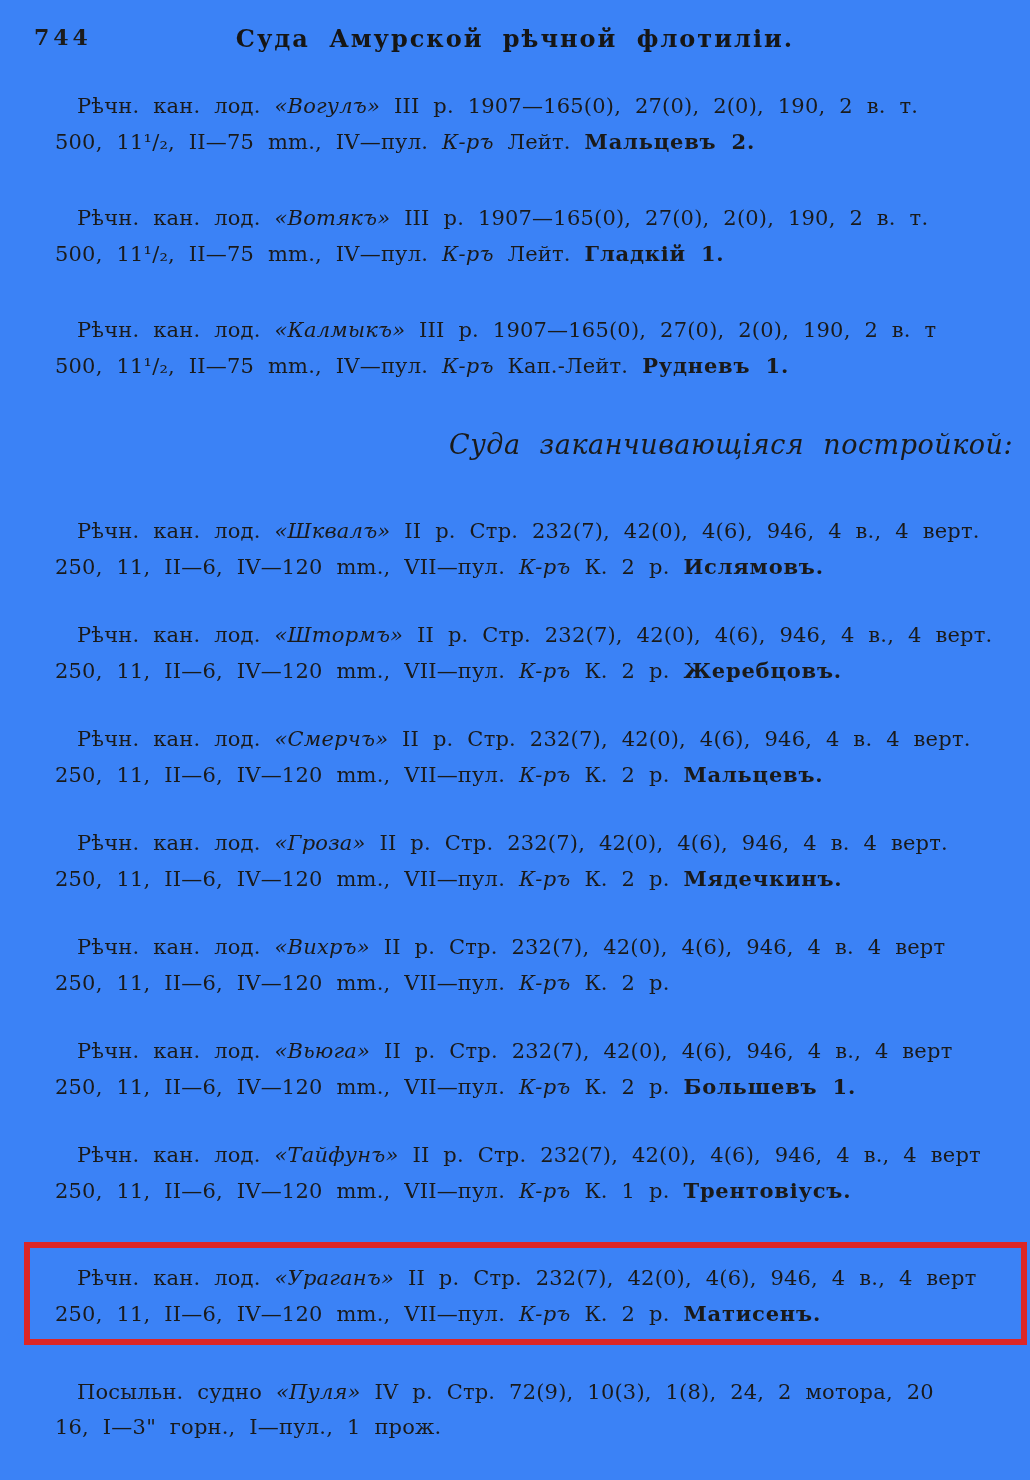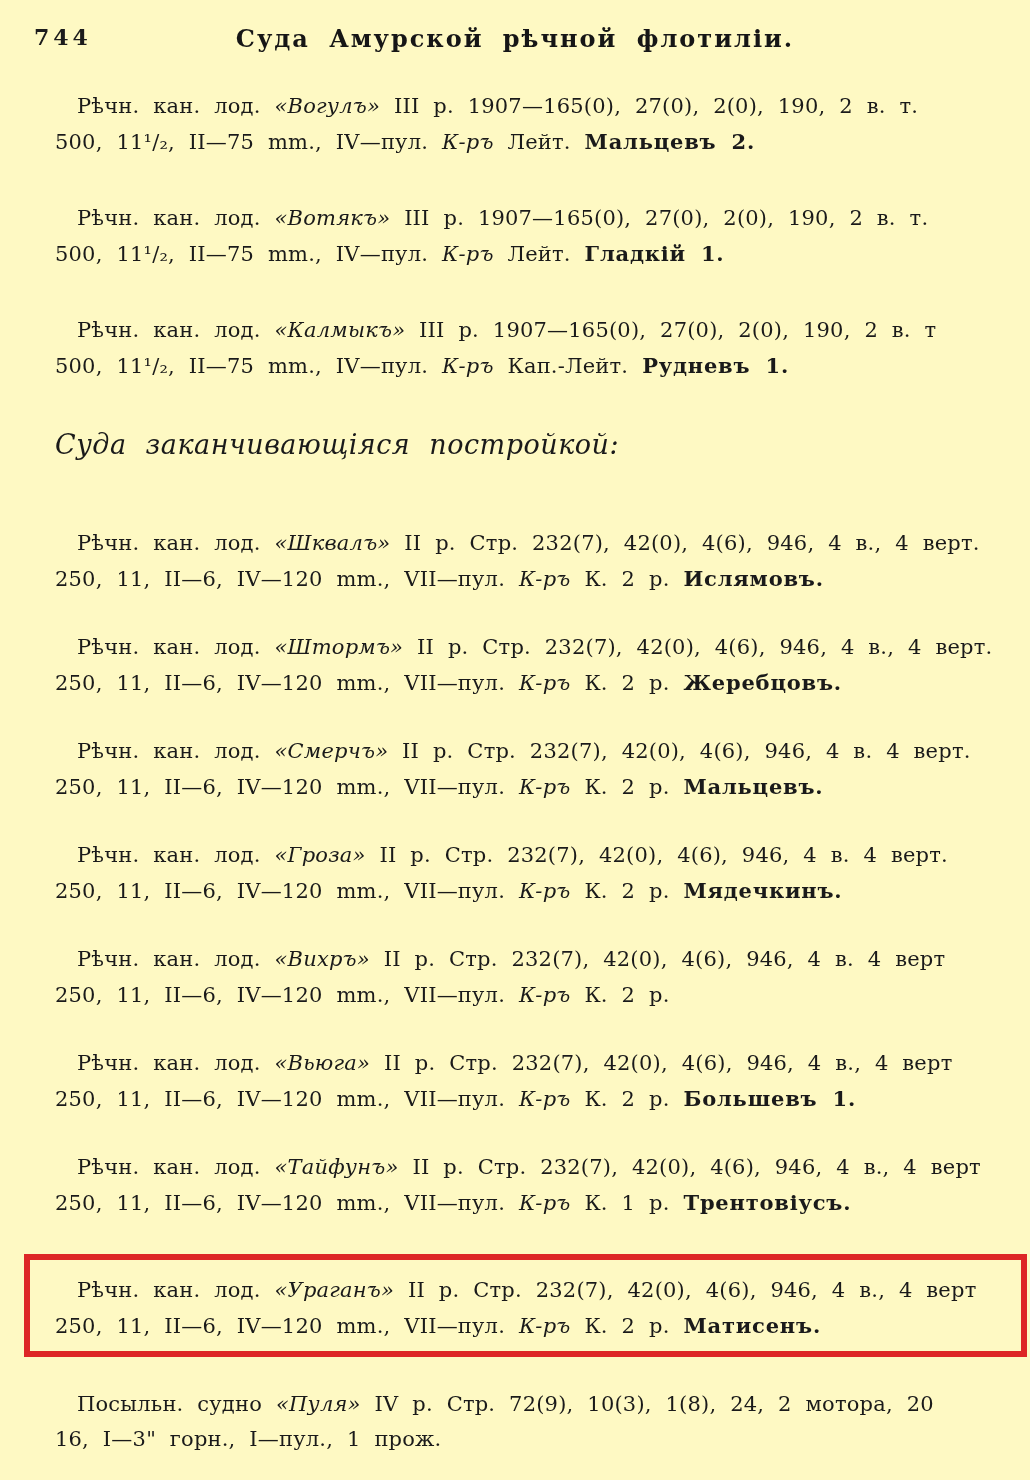--- a/index.html
+++ b/index.html
@@ -2,21 +2,21 @@
 <html><head>
 <meta charset="utf-8">
 <style>
   * { margin: 0; padding: 0; box-sizing: border-box; }
   html, body { background: #e9e9e9; }
   .page {
     position: relative;
     width: 1030px;
     height: 1480px;
     margin: 0 auto;
-    background: #fef9c3;
+    background: #3b82f6;
     overflow: hidden;
     color: #161616;
     font-family: "DejaVu Serif", "Liberation Serif", serif;
   }
   .header {
     position: relative;
     padding-top: 24px;
     height: 56px;
   }
   .page-number {
@@ -50,22 +50,22 @@
     letter-spacing: 0.2px;
     color: #1a1a1a;
   }
   .entry.g1 { line-height: 36px; margin-bottom: 40px; }
   .line { display: block; white-space: nowrap; }
   .line.l1 { text-indent: 22px; }
   .nm { font-style: italic; }
   .it { font-style: italic; }
   .cm { font-weight: bold; letter-spacing: 0.8px; }
   .section-heading {
-    margin: 34px 0 60px 0;
-    text-align: left;
+    margin: 34px 0 48px 0;
+    text-align: right;
     font-size: 27px;
     line-height: 42px;
     font-style: italic;
     font-weight: normal;
     word-spacing: 10px;
     letter-spacing: 0.5px;
     color: #1a1a1a;
   }
   .highlight-box {
     border: 6px solid #6d28d9;

